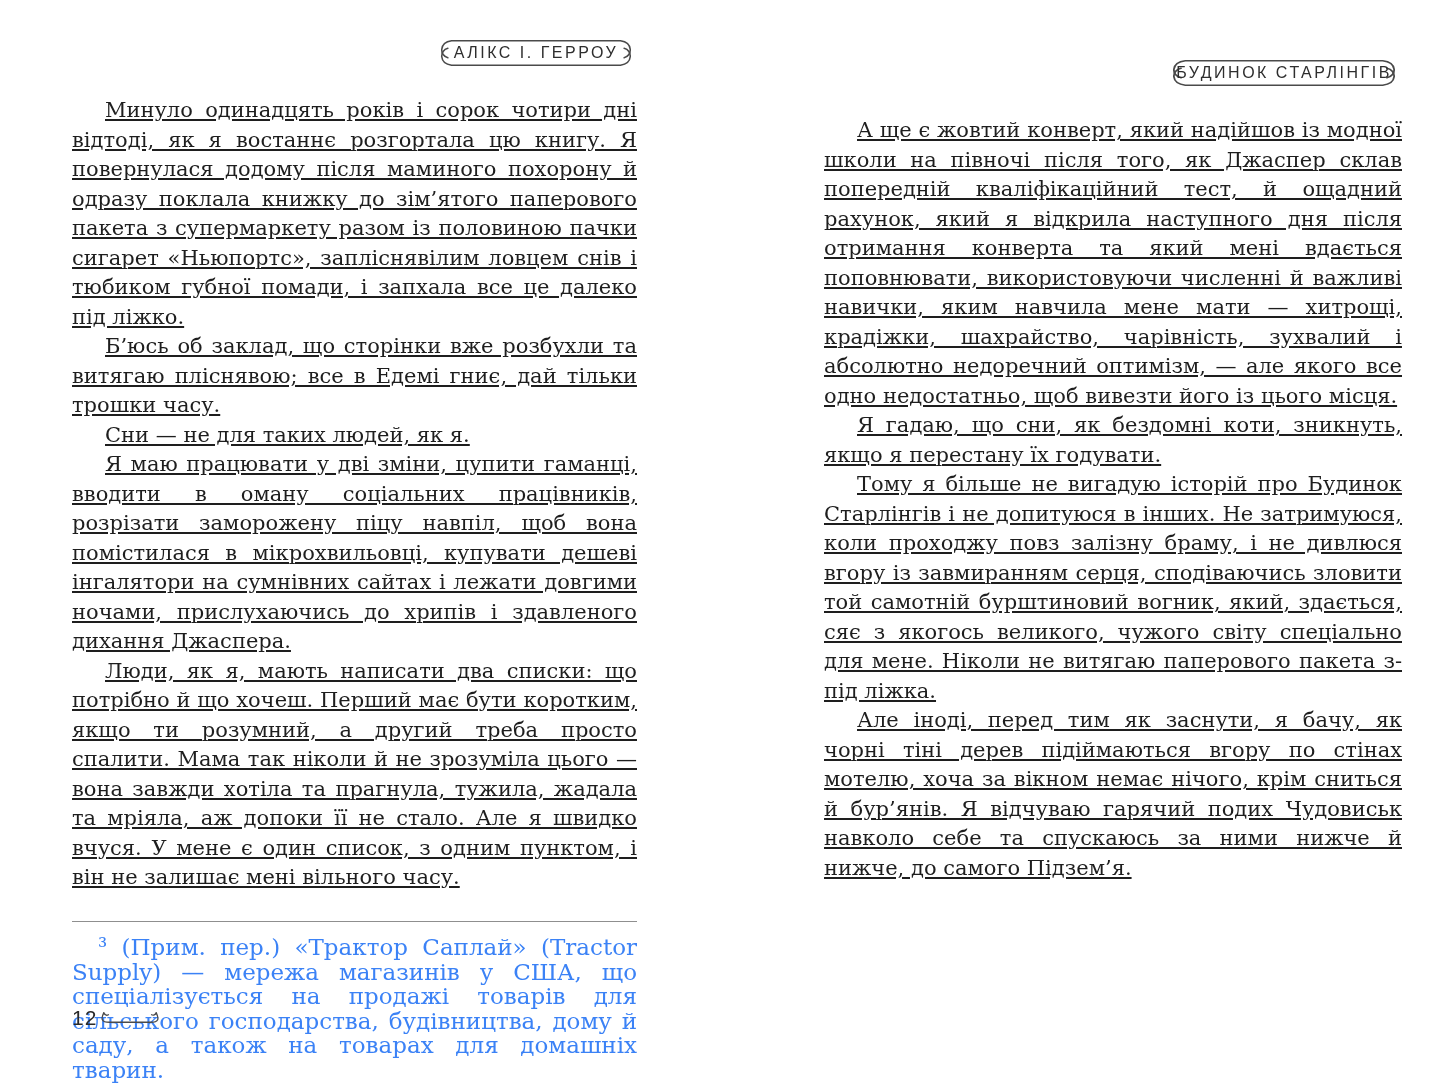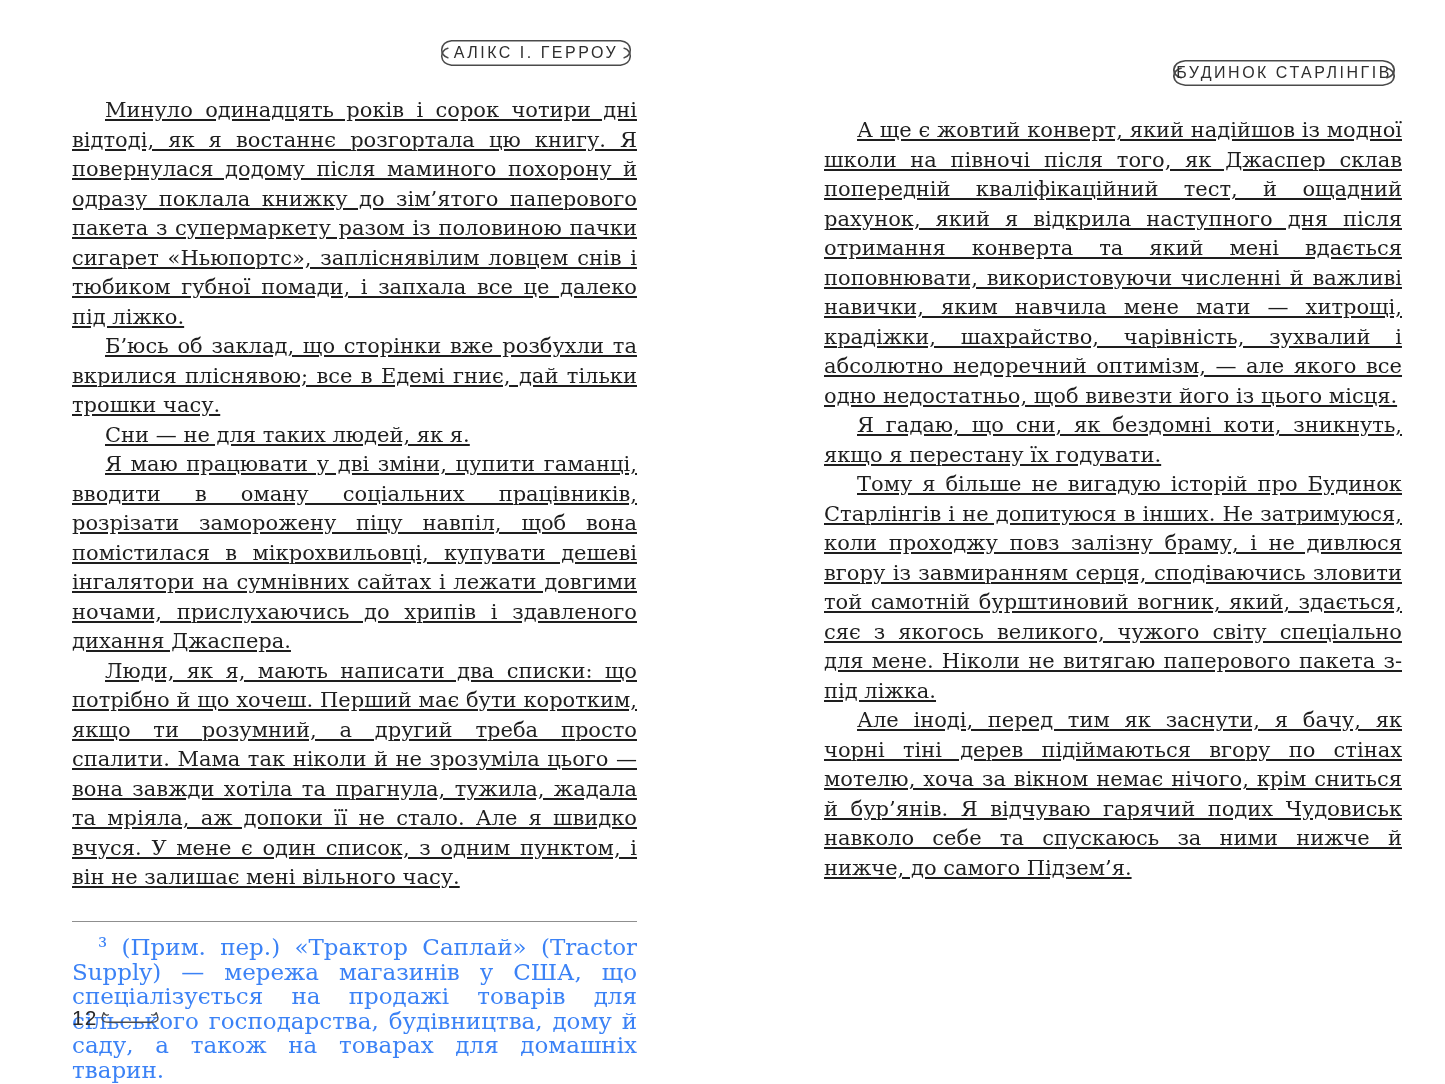--- a/index.html
+++ b/index.html
@@ -134,21 +134,21 @@
             <path d="M14,23 C5,21 4,7 18,5 L202,5 C216,7 215,21 206,23"></path>
             <path d="M14,13 C5,15 4,29 18,31 L202,31 C216,29 215,15 206,13"></path>
           </g>
         </svg>
         <span class="head-label">АЛІКС І. ГЕРРОУ</span>
       </div>
     </div>
 
     <div class="body-copy">
       <p>Минуло одинадцять років і сорок чотири дні відтоді, як я востаннє розгортала цю книгу. Я повернулася додому після маминого похорону й одразу поклала книжку до зім’ятого паперового пакета з супермаркету разом із половиною пачки сигарет «Ньюпортс», запліснявілим ловцем снів і тюбиком губної помади, і запхала все це далеко під ліжко.</p>
-      <p>Б’юсь об заклад, що сторінки вже розбухли та вкрилися пліснявою; все в Едемі гниє, дай тільки трошки часу.</p>
+      <p>Б’юсь об заклад, що сторінки вже розбухли та витягаю пліснявою; все в Едемі гниє, дай тільки трошки часу.</p>
       <p>Сни — не для таких людей, як я.</p>
       <p>Я маю працювати у дві зміни, цупити гаманці, вводити в оману соціальних працівників, розрізати заморожену піцу навпіл, щоб вона помістилася в мікрохвильовці, купувати дешеві інгалятори на сумнівних сайтах і лежати довгими ночами, прислухаючись до хрипів і здавленого дихання Джаспера.</p>
       <p>Люди, як я, мають написати два списки: що потрібно й що хочеш. Перший має бути коротким, якщо ти розумний, а другий треба просто спалити. Мама так ніколи й не зрозуміла цього — вона завжди хотіла та прагнула, тужила, жадала та мріяла, аж допоки її не стало. Але я швидко вчуся. У мене є один список, з одним пунктом, і він не залишає мені вільного часу.</p>
     </div>
 
     <div class="footnote-block">
       <hr class="footnote-rule">
       <div class="footnote-text">³ (Прим. пер.) «Трактор Саплай» (Tractor Supply) — мережа магазинів у США, що спеціалізується на продажі товарів для сільського господарства, будівництва, дому й саду, а також на товарах для домашніх тварин.</div>
     </div>
 

